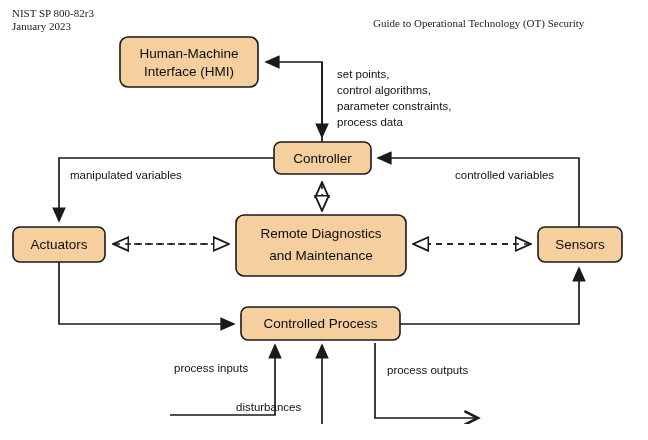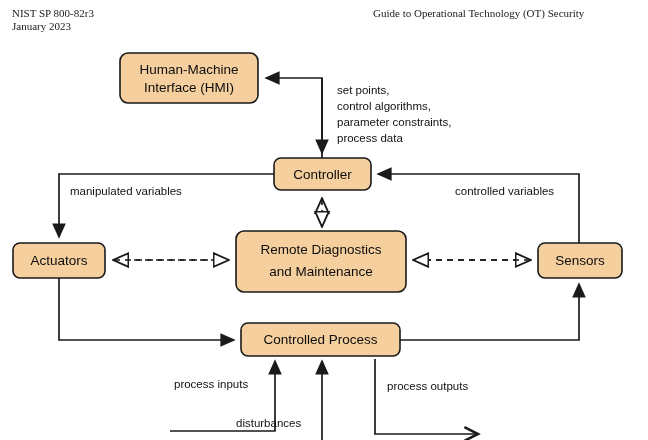--- a/index.html
+++ b/index.html
@@ -24,26 +24,26 @@
   .hdr {
     position: absolute;
     font-family: Liberation Serif, serif;
     font-size: 11px;
     color: #1a1a1a;
     white-space: nowrap;
     line-height: 13.5px;
   }
   #hdr-left  { left: 12px;  top: 7px; }
   #hdr-left2 { left: 12px;  top: 20px; }
-  #hdr-right { left: 373px; top: 7px; }
+  #hdr-right { left: 373px; top: 17px; }
 
   #diagram {
     position: absolute;
     left: 0;
-    top: 36px;
+    top: 20px;
     width: 648px;
     height: 404px;
   }
   svg { display: block; }
   .node-rect {
     fill: #f5cf9e;
     stroke: #1a1a1a;
     stroke-width: 1.6;
   }
   .node-label {

